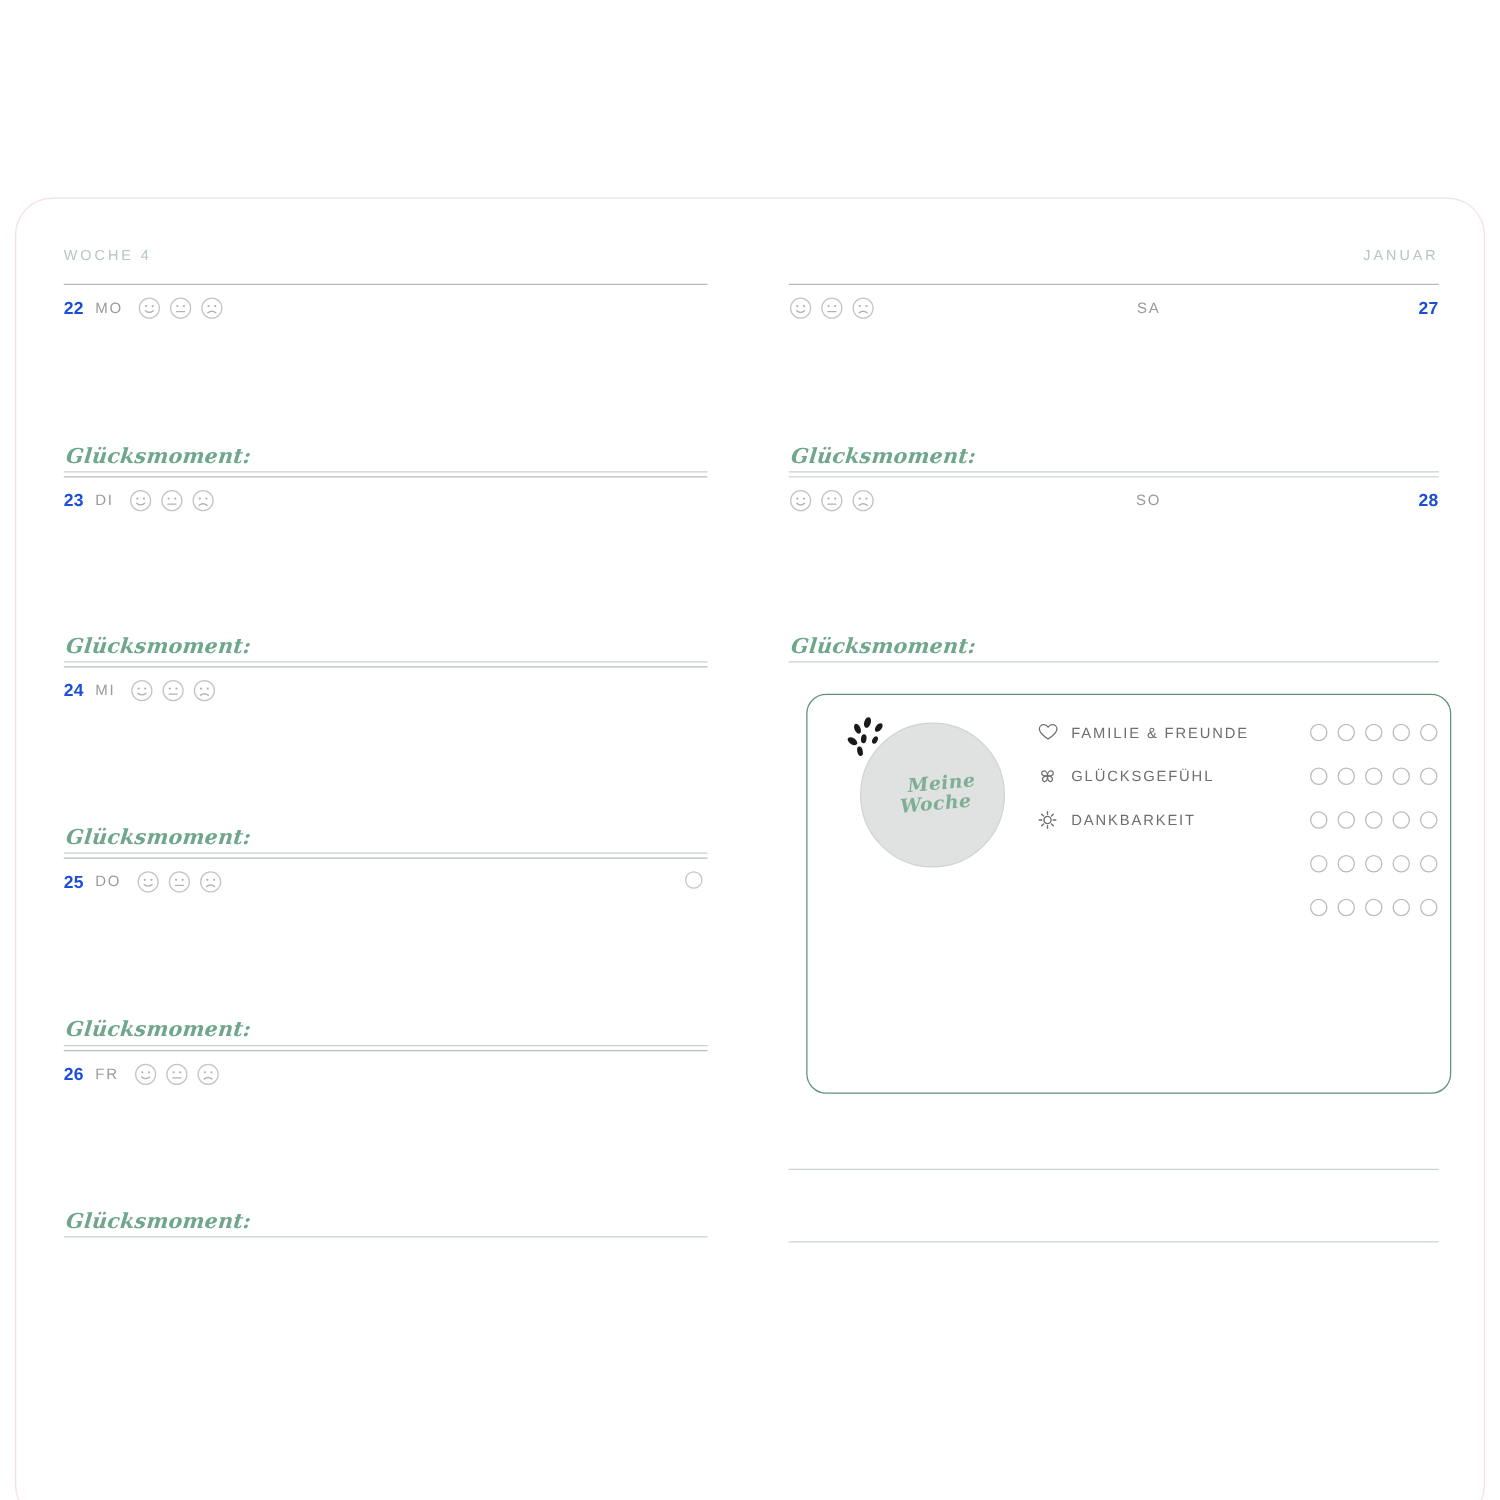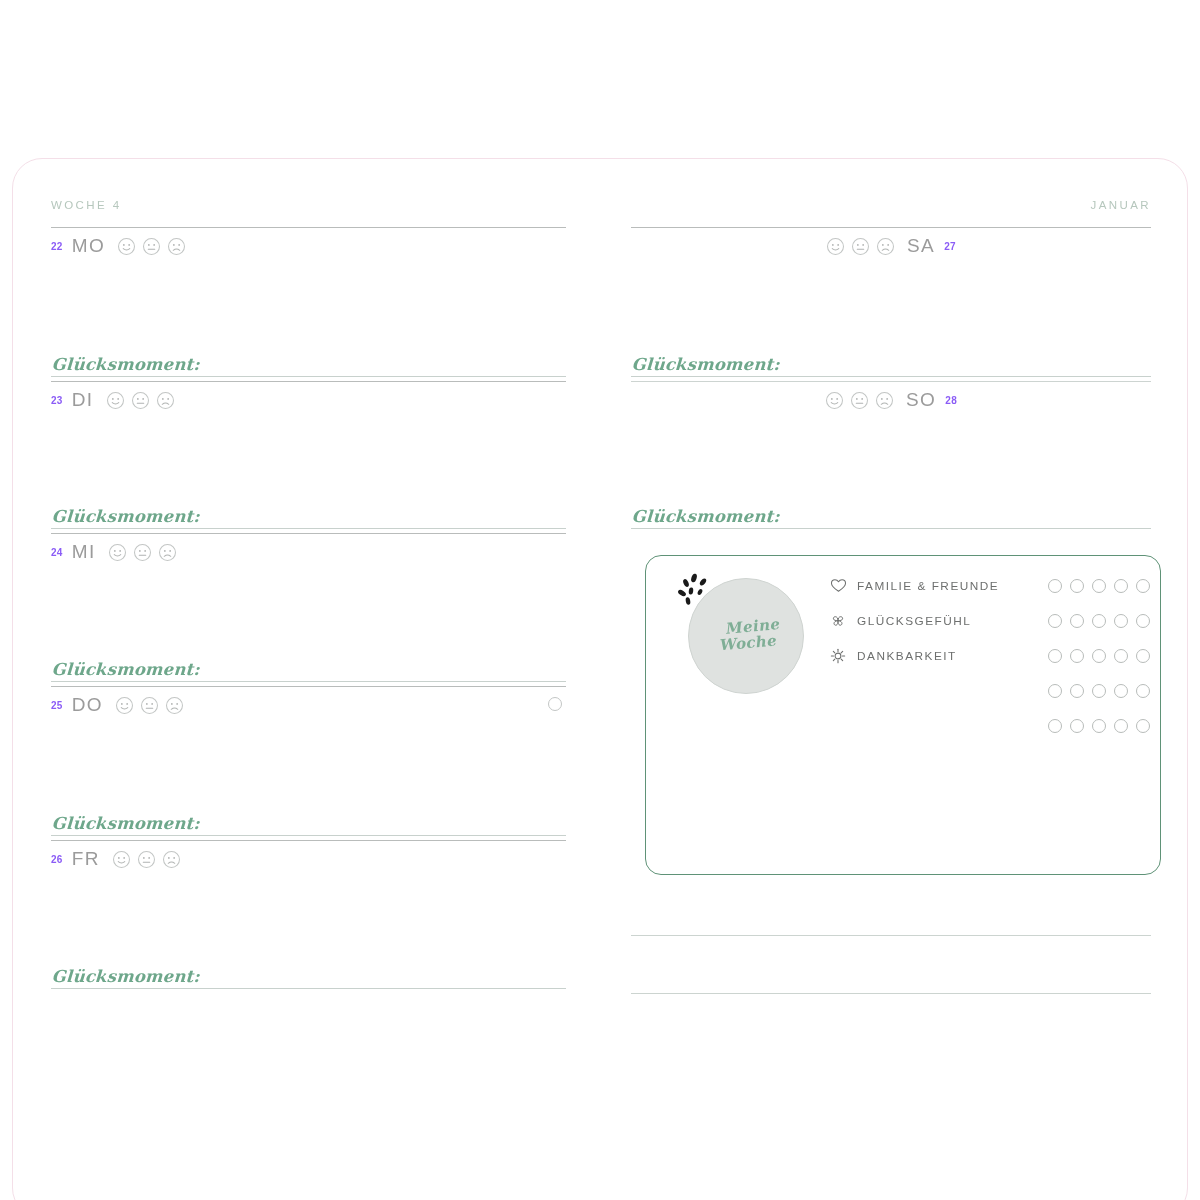--- a/index.html
+++ b/index.html
@@ -41,28 +41,28 @@
     position: absolute; left: 0; right: 0; top: 0;
     height: 1px; background: #b9bcbb;
   }
   .rule.soft { background: #cdd4d1; }
 
   .dayrow {
     position: absolute; left: 0; right: 0; top: 6px;
     height: 26px;
     display: flex; align-items: center; gap: 0;
   }
-  .dayrow.right { justify-content: center; }
+  .dayrow.right { justify-content: space-between; }
 
   .daynum {
-    font-size: 10px; font-weight: bold; color: #8b5cf6;
+    font-size: 14px; font-weight: bold; color: #1d4ed8;
     letter-spacing: 0.3px;
   }
   .dayabbr {
-    font-size: 19px; color: #9b9b9b; letter-spacing: 1.4px;
+    font-size: 12px; color: #9b9b9b; letter-spacing: 1.4px;
     margin-left: 9px; margin-right: 12px;
   }
   .dayrow.right .dayabbr { margin-left: 12px; margin-right: 9px; }
 
   
   .smileys { display: flex; gap: 6px; align-items: center; }
   .smiley { width: 19px; height: 19px; display: block; }
 
   
   .moon {

